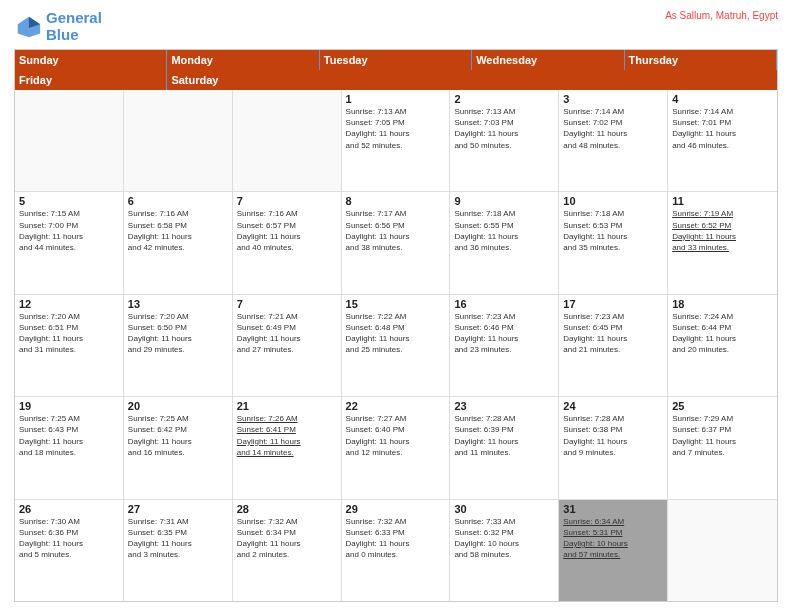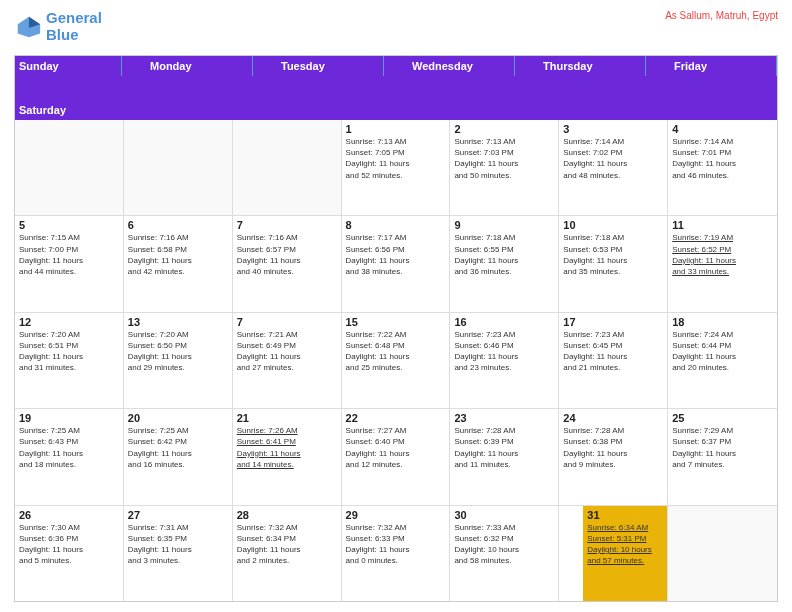--- a/index.html
+++ b/index.html
@@ -14,21 +14,21 @@
       width: 792px;
       height: 612px;
       padding: 10px 14px 10px 14px;
       display: flex;
       flex-direction: column;
     }
     .header {
       display: flex;
       justify-content: space-between;
       align-items: flex-start;
-      margin-bottom: 12px;
+      margin-bottom: 6px;
     }
     .logo {
       display: flex;
       align-items: center;
       gap: 4px;
     }
     .logo-text {
       font-size: 15px;
       font-weight: bold;
       color: #333;
@@ -54,23 +54,22 @@
       color: #ef4444;
     }
     .calendar {
       flex: 1;
       display: flex;
       flex-direction: column;
       border: 1px solid #ccc;
     }
     .cal-header {
       display: grid;
-      grid-template-columns: repeat(6, 1fr);
-      background: #6d28d9;
-      gap: 24px;
+      grid-template-columns: repeat(5, 1fr);
+      background: #c2410c;
     }
     .cal-header-cell {
       color: #fff;
       font-size: 11px;
       font-weight: bold;
       padding: 4px 4px;
       text-align: left;
       border-right: 1px solid #5a9ad4;
     }
     .cal-header-cell:last-child { border-right: none; }
@@ -89,21 +88,21 @@
     .cal-cell {
       border-right: 1px solid #ddd;
       padding: 3px 4px;
       font-size: 8.5px;
       color: #333;
       vertical-align: top;
       min-height: 0;
     }
     .cal-cell:last-child { border-right: none; }
     .cal-cell.empty { background: #f9f9f9; }
-    .cal-cell.shaded { background: #eab308; margin-left: 24px; }
+    .cal-cell.shaded { background: #a3a3a3; }
     .day-num {
       font-size: 11px;
       font-weight: bold;
       margin-bottom: 1px;
       color: #222;
     }
     .cell-detail {
       font-size: 8px;
       color: #333;
       line-height: 1.4;

